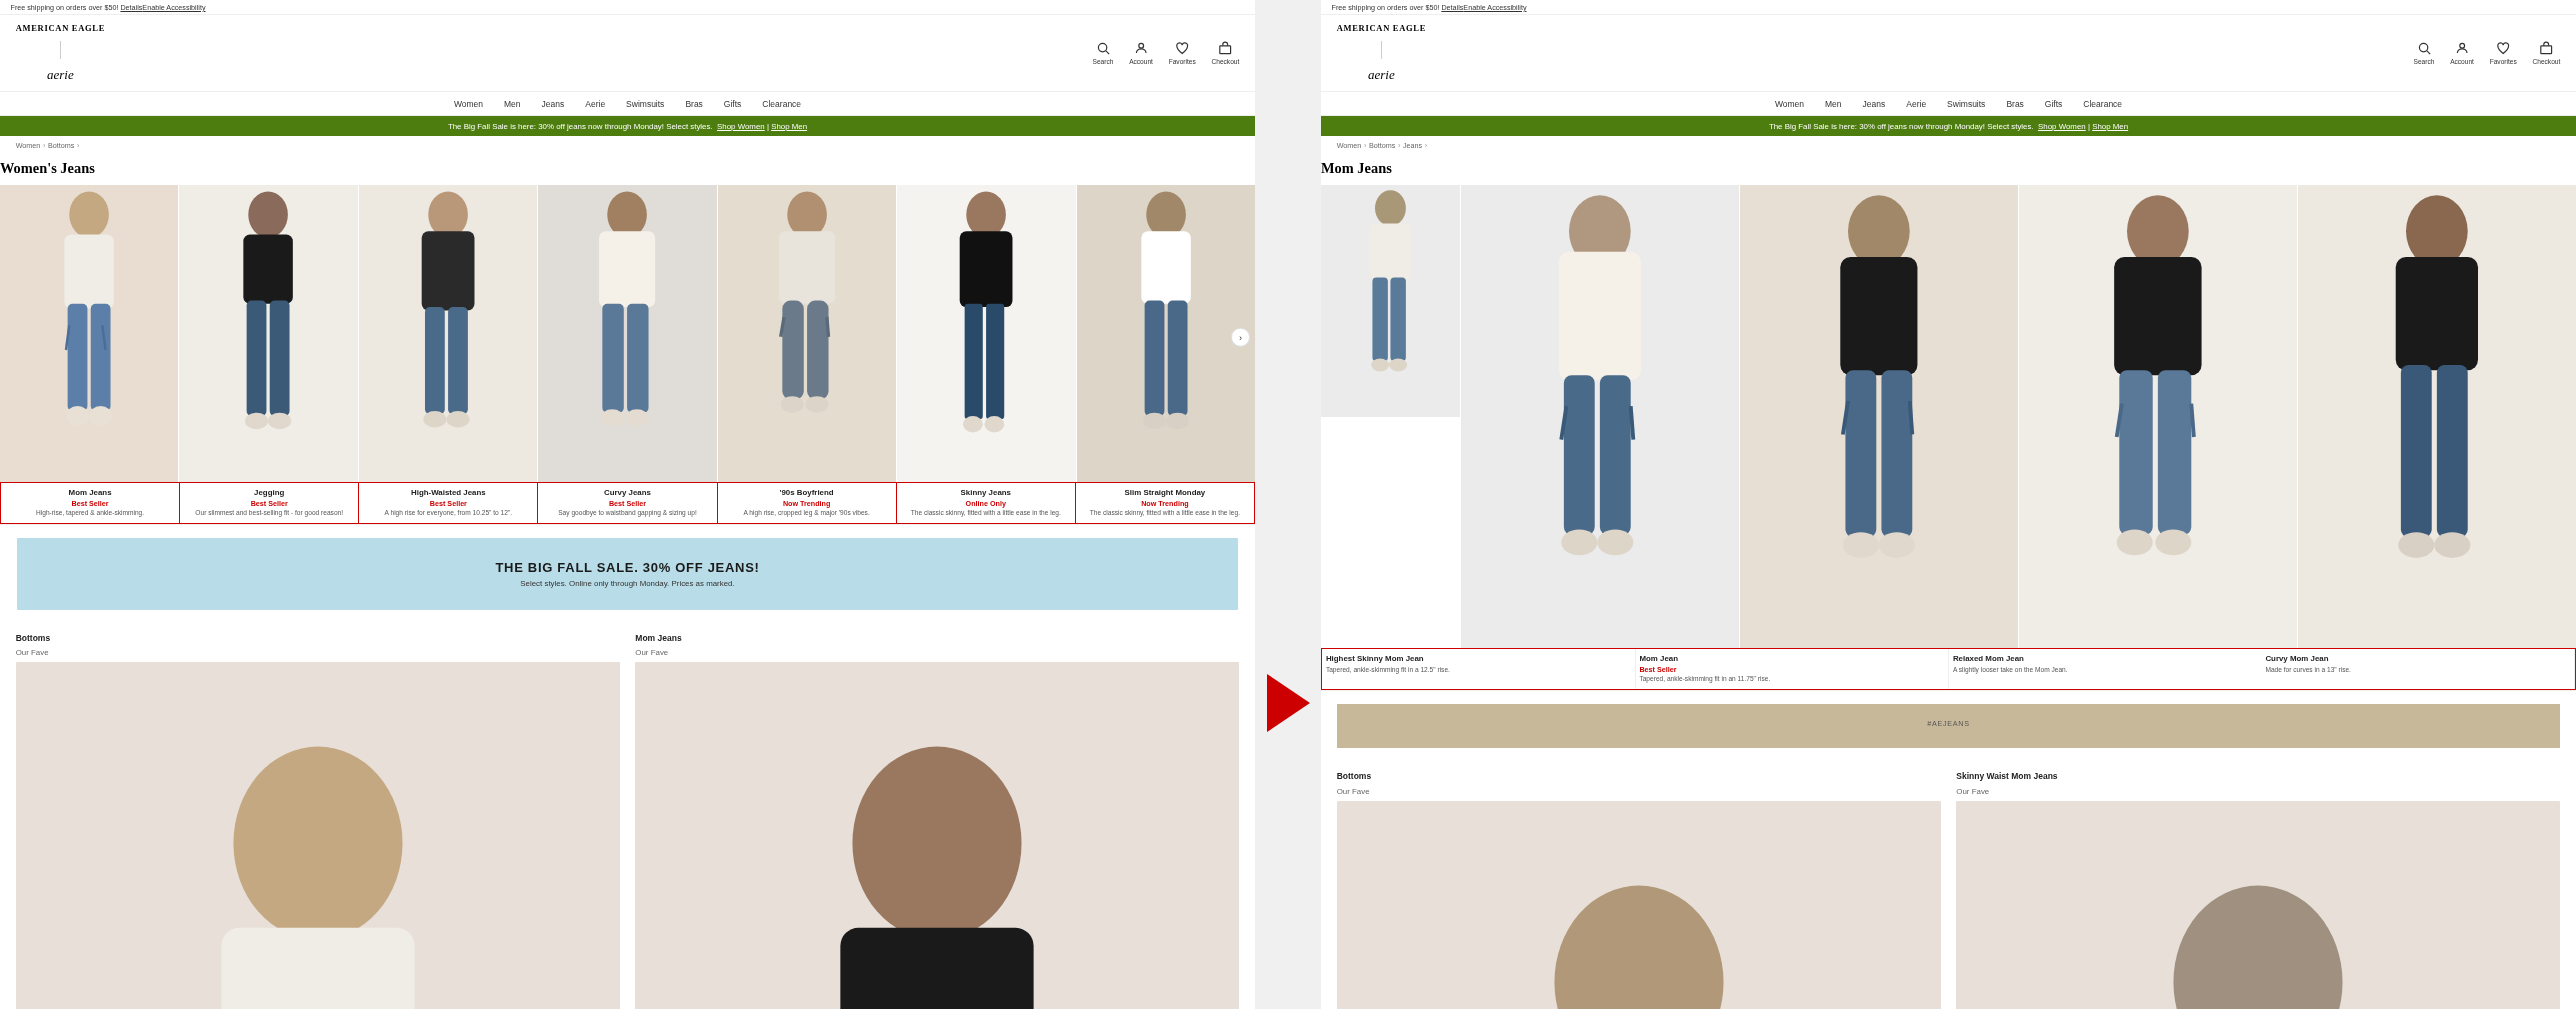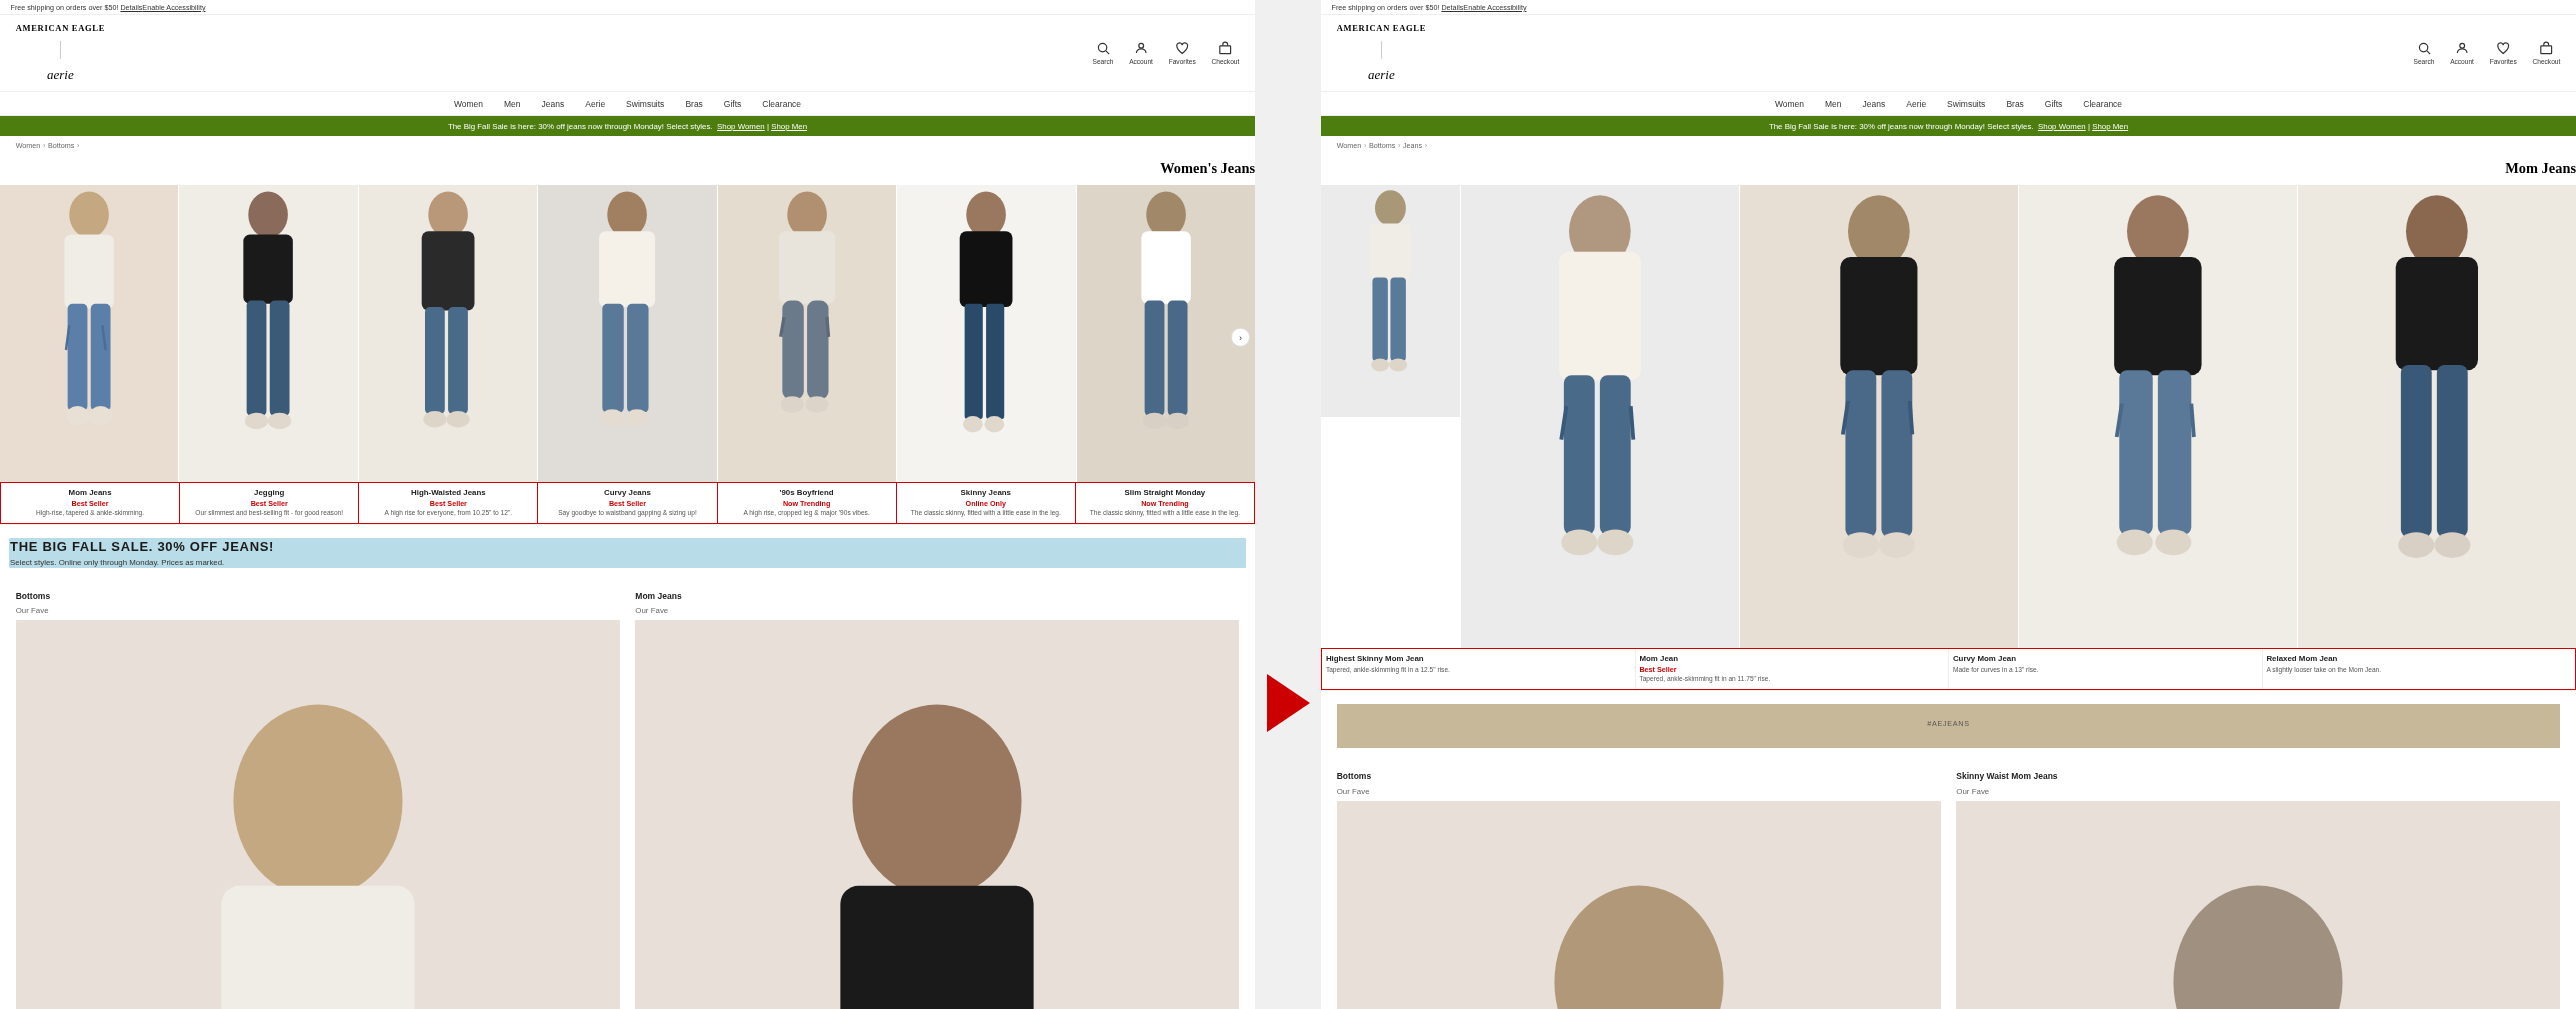--- a/index.html
+++ b/index.html
@@ -113,21 +113,21 @@
       color: #666;
       display: flex;
       gap: 2.6px;
       align-items: center;
     }
     .breadcrumb a { color: #666; text-decoration: none; }
     .breadcrumb-sep { color: #999; }
     
     
     .page-title {
-      text-align: right;
+      text-align: left;
       font-size: 14.4px;
       font-weight: 700;
       padding: 5.2px 0 7.9px;
       font-family: 'Georgia', serif;
     }
     
     
     .carousel-wrapper {
       position: relative;
       overflow: hidden;
@@ -177,23 +177,23 @@
     }
     .product-desc {
       font-size: 6.6px;
       color: #555;
       line-height: 1.3;
     }
     
     
     .sale-banner {
       background: #b8dce8;
-      margin: 13px 9px;
-      padding: 1px;
-      text-align: left;
+      margin: 13px 17px;
+      padding: 22px;
+      text-align: center;
       border-radius: 1.3px;
     }
     .sale-title {
       font-size: 13px;
       font-weight: 900;
       color: #1a1a1a;
       letter-spacing: 0.7px;
       margin-bottom: 3.9px;
     }
     .sale-sub {
@@ -705,27 +705,27 @@
       <div style="display:flex; border: 1.3px solid #cc0000;">
         <div style="flex:1; padding:5.2px 3.9px; border-right: 0.7px solid #eee;">
           <div class="product-label">Highest Skinny Mom Jean</div>
           <div class="product-desc" style="margin-top:2.6px;">Tapered, ankle-skimming fit in a 12.5" rise.</div>
         </div>
         <div style="flex:1; padding:5.2px 3.9px; border-right: 0.7px solid #eee;">
           <div class="product-label">Mom Jean</div>
           <div class="product-badge">Best Seller</div>
           <div class="product-desc">Tapered, ankle-skimming fit in an 11.75" rise.</div>
         </div>
+        <div style="flex:1; padding:5.2px 3.9px;">
+          <div class="product-label">Relaxed Mom Jean</div>
+          <div class="product-desc" style="margin-top:2.6px;">A slightly looser take on the Mom Jean.</div>
+        </div>
         <div style="flex:1; padding:5.2px 3.9px; border-right: 0.7px solid #eee;">
           <div class="product-label">Curvy Mom Jean</div>
           <div class="product-desc" style="margin-top:2.6px;">Made for curves in a 13" rise.</div>
-        </div>
-        <div style="flex:1; padding:5.2px 3.9px;">
-          <div class="product-label">Relaxed Mom Jean</div>
-          <div class="product-desc" style="margin-top:2.6px;">A slightly looser take on the Mom Jean.</div>
         </div>
       </div>
     </div>
 
     <div class="right-sale-banner">
       <div class="right-sale-hashtag">#AEJEANS</div>
     </div>
 
     <div class="bottom-section">
       <div class="bottom-col">

